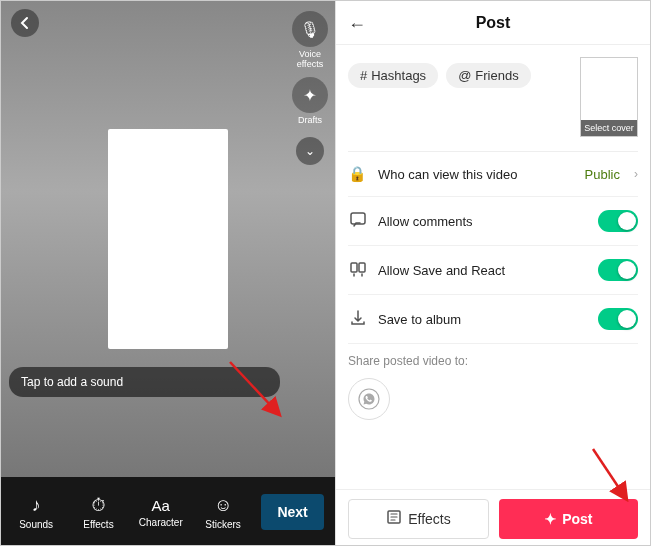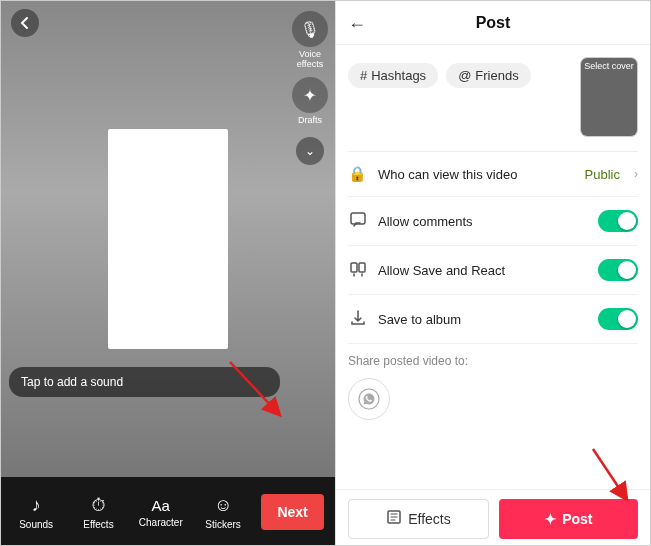--- a/index.html
+++ b/index.html
@@ -147,21 +147,21 @@
       color: white;
       font-size: 18px;
     }
 
     .toolbar-label {
       color: white;
       font-size: 10px;
     }
 
     .next-btn {
-      background: #ef4444;
+      background: #0c4a6e;
       color: white;
       border: none;
       border-radius: 4px;
       padding: 10px 16px;
       font-size: 14px;
       font-weight: 600;
       cursor: pointer;
       min-width: 60px;
     }
 
@@ -230,24 +230,25 @@
       padding: 5px 12px;
       font-size: 13px;
       color: #333;
       cursor: pointer;
     }
 
     .cover-thumbnail {
       width: 58px;
       height: 80px;
       border: 1.5px solid #ccc;
-      border-radius: 7px;
+      border-radius: 0;
       background: white;
       position: relative;
       display: flex;
+      align-items: flex-end;
       justify-content: center;
       overflow: hidden;
       flex-shrink: 0;
     }
 
     .cover-label-bar {
       background: rgba(0,0,0,0.6);
       width: 100%;
       color: white;
       font-size: 9px;

